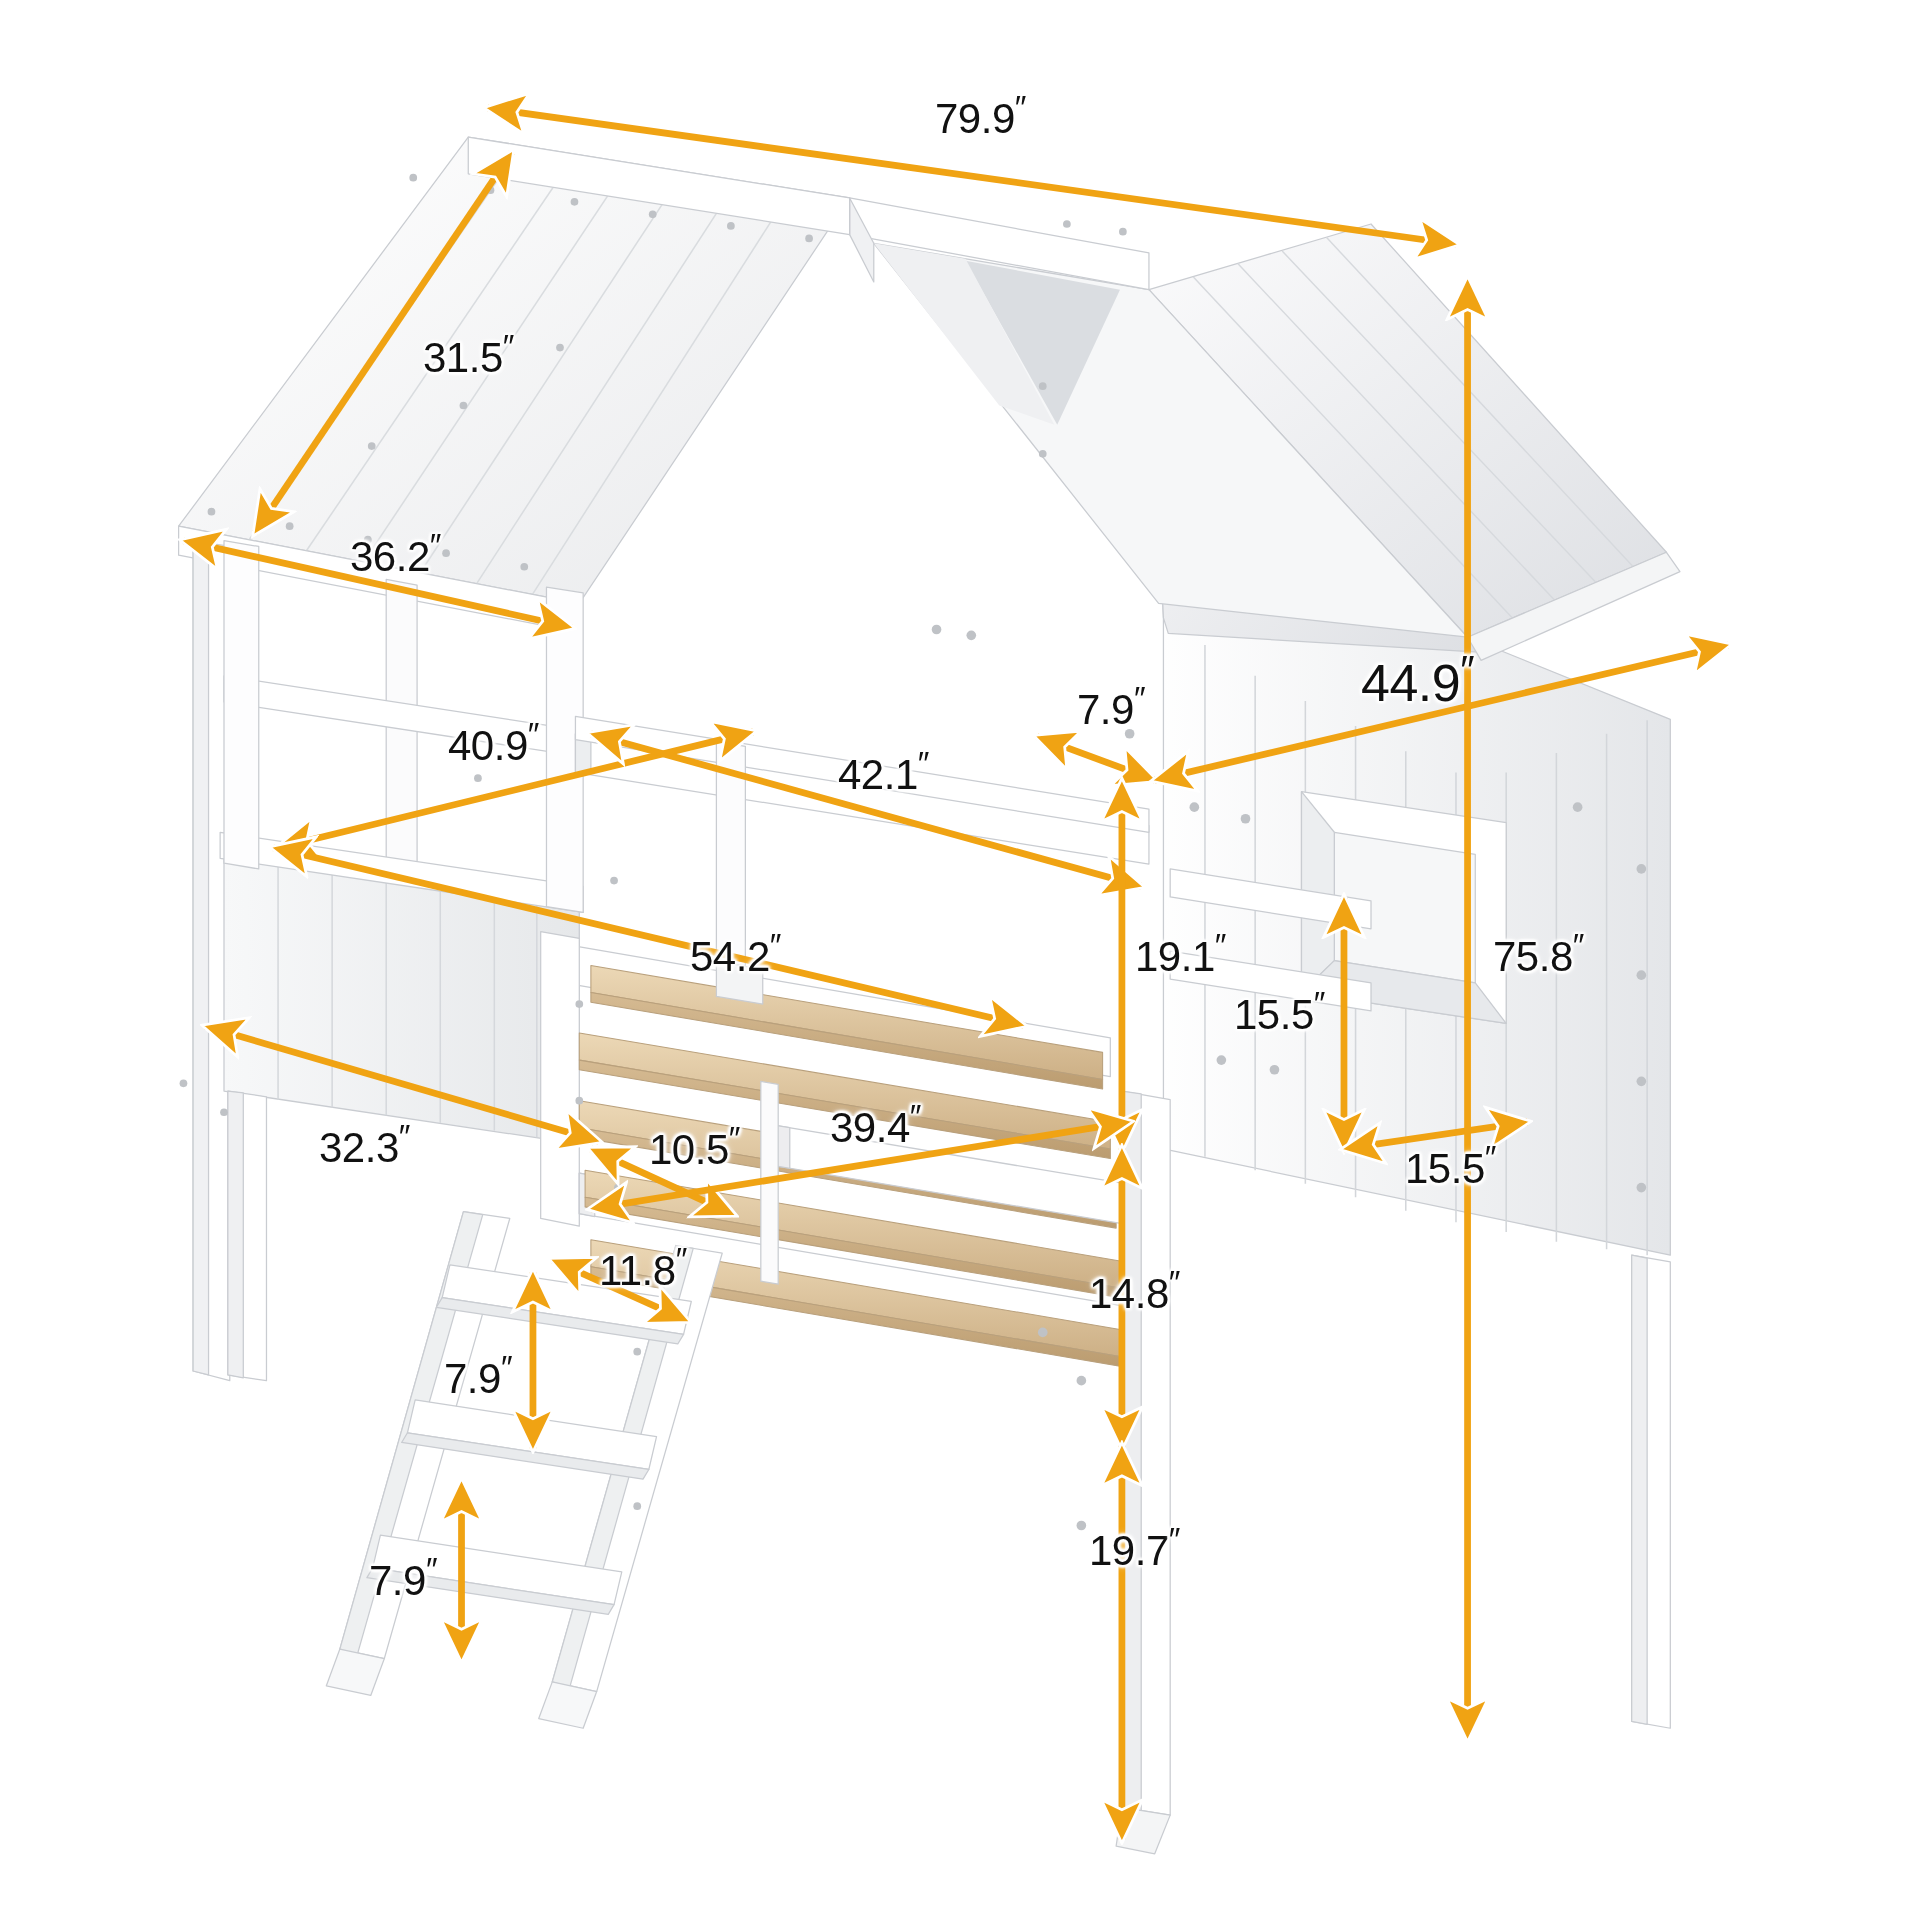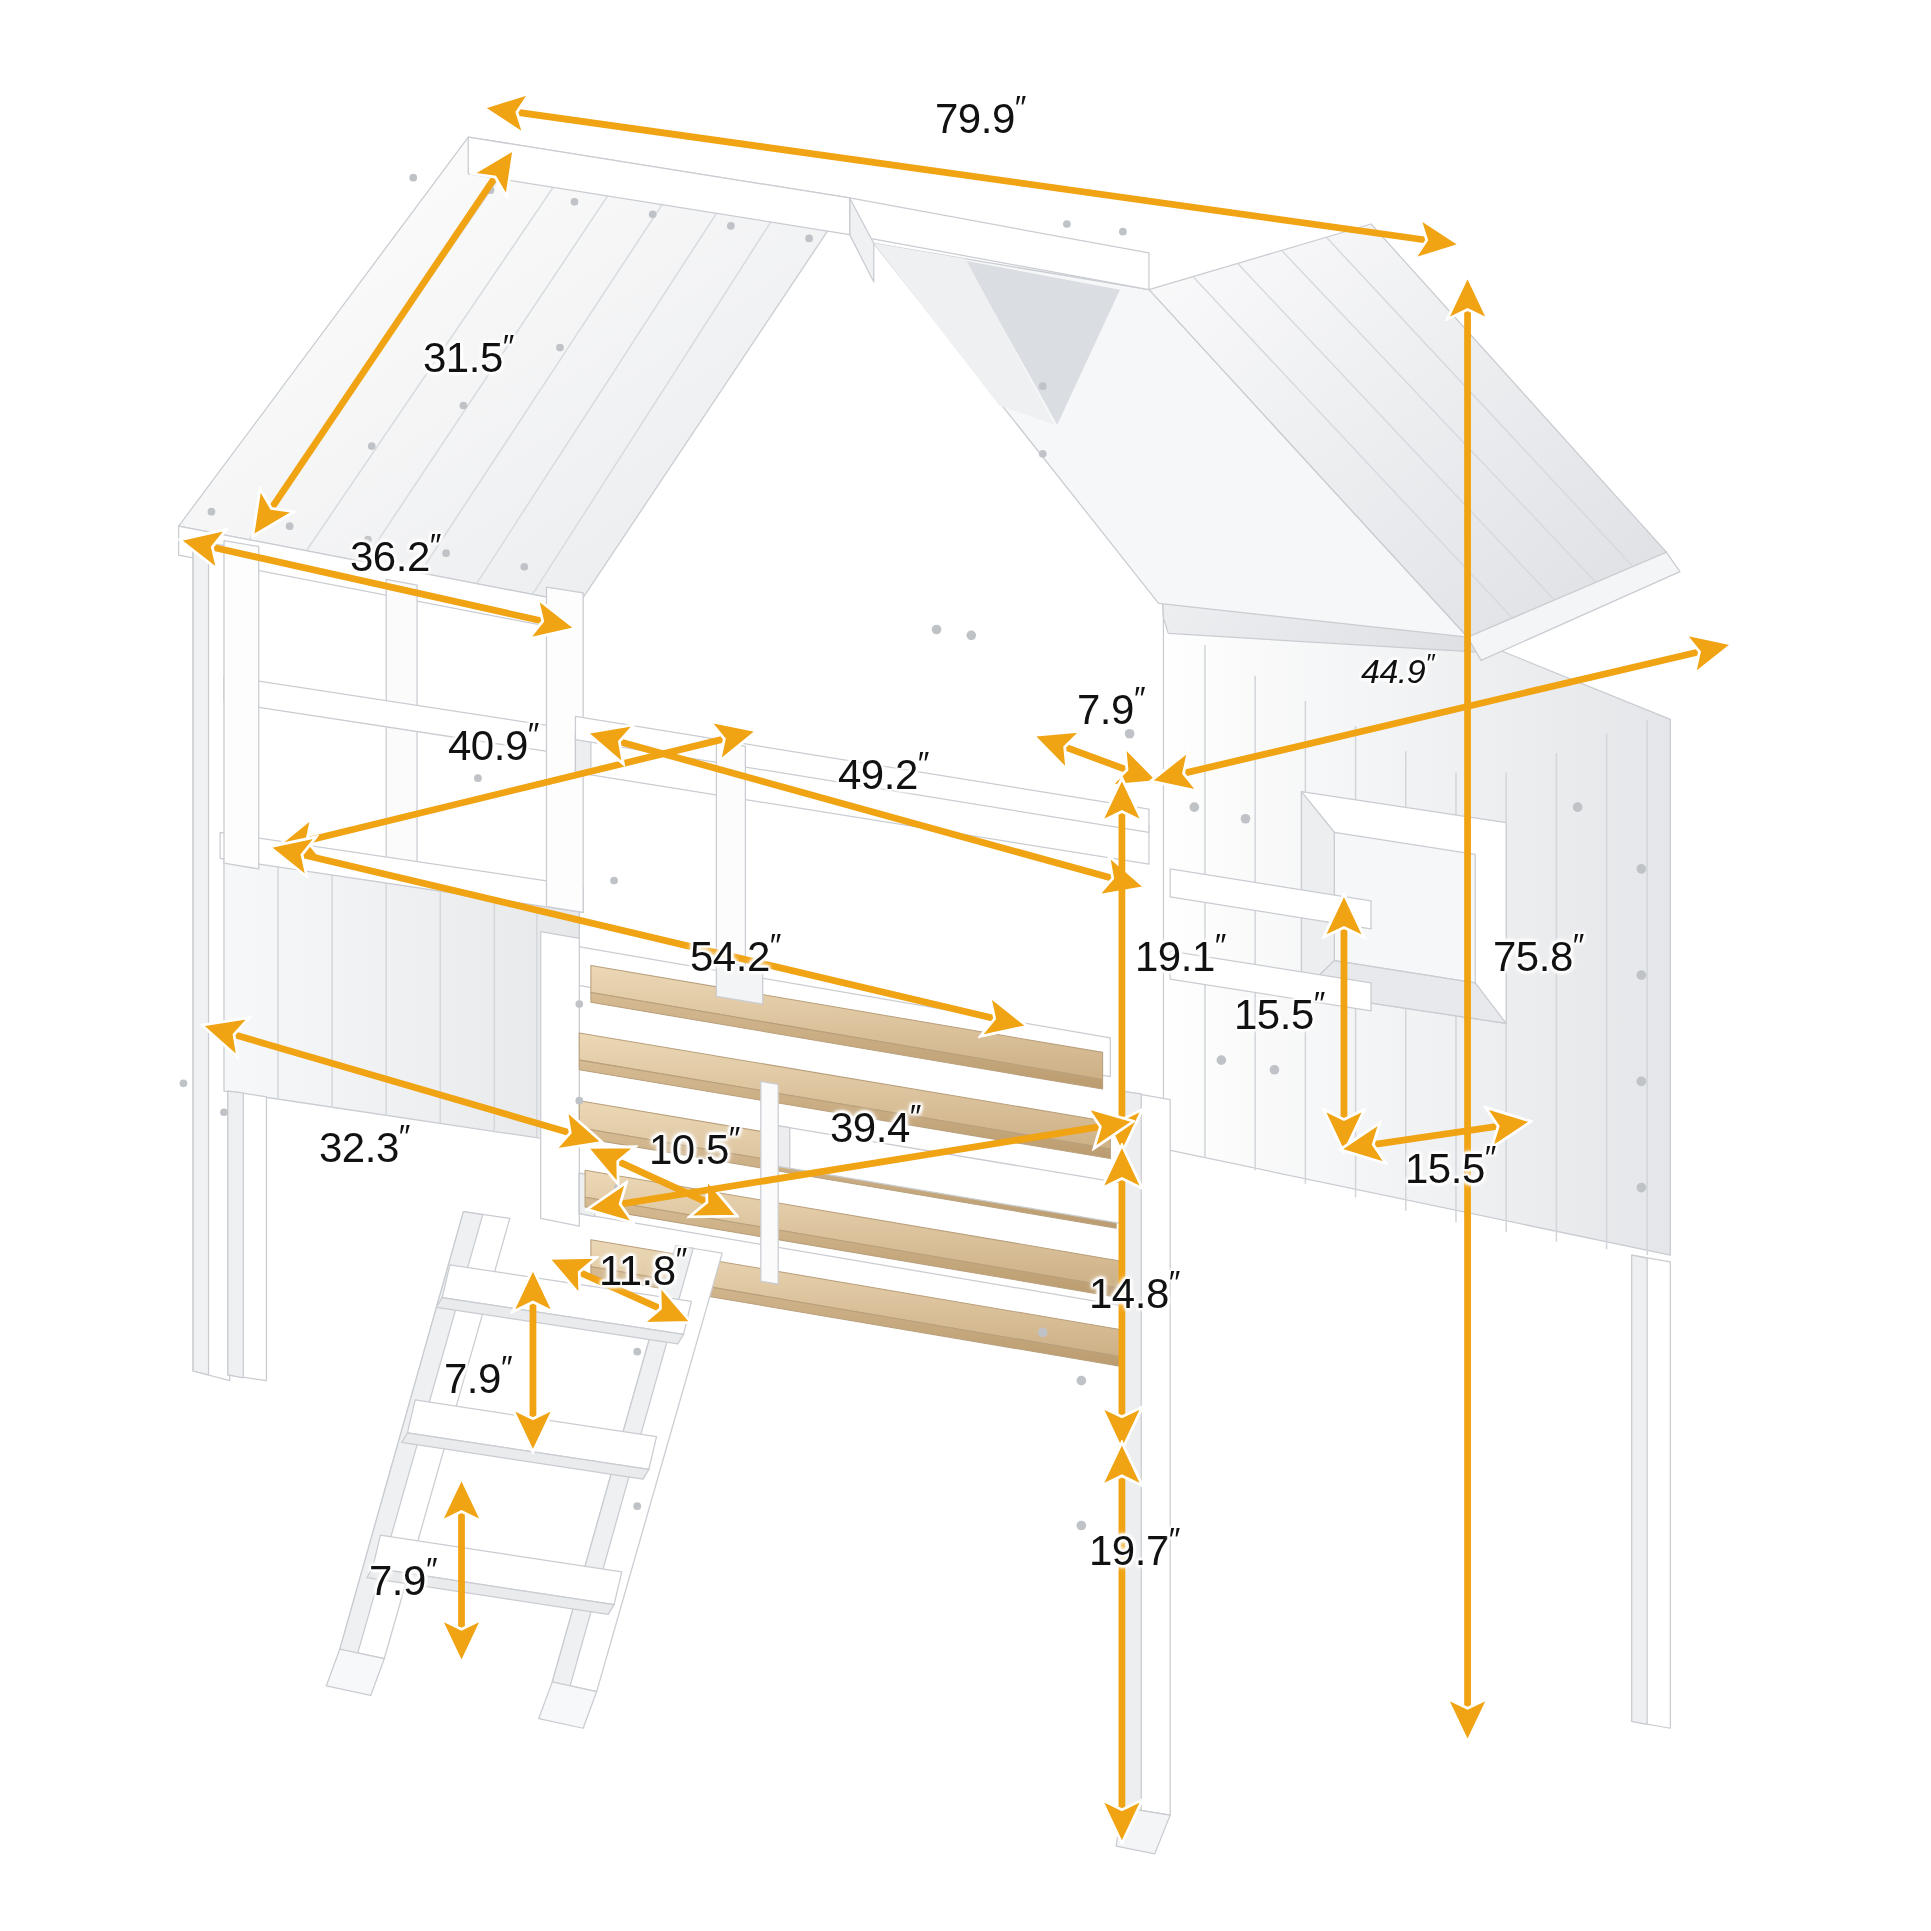--- a/index.html
+++ b/index.html
@@ -305,23 +305,23 @@
 
       <line x1="1162" y1="1498" x2="1162" y2="1905"></line>
     </g>
   </svg>
 
   <div id="labels">
       <div class="dim" style="left: 935px; top: 92px; font-size: 42px; color: rgb(17, 17, 17);"><span>79.9</span><span class="u">″</span></div>
       <div class="dim" style="left: 423px; top: 331px; font-size: 42px; color: rgb(17, 17, 17);"><span>31.5</span><span class="u">″</span></div>
       <div class="dim" style="left: 350px; top: 510px; font-size: 42px; color: rgb(17, 17, 17); margin-top: 20px;"><span>36.2</span><span class="u">″</span></div>
       <div class="dim" style="left: 448px; top: 719px; font-size: 42px; color: rgb(17, 17, 17);"><span>40.9</span><span class="u">″</span></div>
-      <div class="dim" style="left: 838px; top: 748px; font-size: 42px; color: rgb(17, 17, 17);"><span>49.2</span><span class="u">″</span></div>
+      <div class="dim" style="left: 838px; top: 748px; font-size: 42px; color: rgb(17, 17, 17);"><span>42.1</span><span class="u">″</span></div>
       <div class="dim" style="left: 1077px; top: 683px; font-size: 42px; color: rgb(17, 17, 17);"><span>7.9</span><span class="u">″</span></div>
-      <div class="dim" style="left: 1361px; top: 650px; font-size: 34px; color: rgb(17, 17, 17); font-style: italic;"><span>44.9</span><span class="u">″</span></div>
+      <div class="dim" style="left: 1361px; top: 650px; font-size: 52px; color: rgb(17, 17, 17);"><span>44.9</span><span class="u">″</span></div>
       <div class="dim" style="left: 1135px; top: 930px; font-size: 42px; color: rgb(17, 17, 17);"><span>19.1</span><span class="u">″</span></div>
       <div class="dim" style="left: 1234px; top: 988px; font-size: 42px; color: rgb(17, 17, 17);"><span>15.5</span><span class="u">″</span></div>
       <div class="dim" style="left: 1493px; top: 930px; font-size: 42px; color: rgb(17, 17, 17);"><span>75.8</span><span class="u">″</span></div>
       <div class="dim" style="left: 690px; top: 930px; font-size: 42px; color: rgb(17, 17, 17);"><span>54.2</span><span class="u">″</span></div>
       <div class="dim" style="left: 1405px; top: 1142px; font-size: 42px; color: rgb(17, 17, 17);"><span>15.5</span><span class="u">″</span></div>
       <div class="dim" style="left: 319px; top: 1093px; font-size: 42px; color: rgb(17, 17, 17); margin-top: 28px;"><span>32.3</span><span class="u">″</span></div>
       <div class="dim" style="left: 649px; top: 1123px; font-size: 42px; color: rgb(17, 17, 17);"><span>10.5</span><span class="u">″</span></div>
       <div class="dim" style="left: 830px; top: 1101px; font-size: 42px; color: rgb(17, 17, 17);"><span>39.4</span><span class="u">″</span></div>
       <div class="dim" style="left: 599px; top: 1244px; font-size: 42px; color: rgb(17, 17, 17);"><span>11.8</span><span class="u">″</span></div>
       <div class="dim" style="left: 444px; top: 1352px; font-size: 42px; color: rgb(17, 17, 17);"><span>7.9</span><span class="u">″</span></div>

